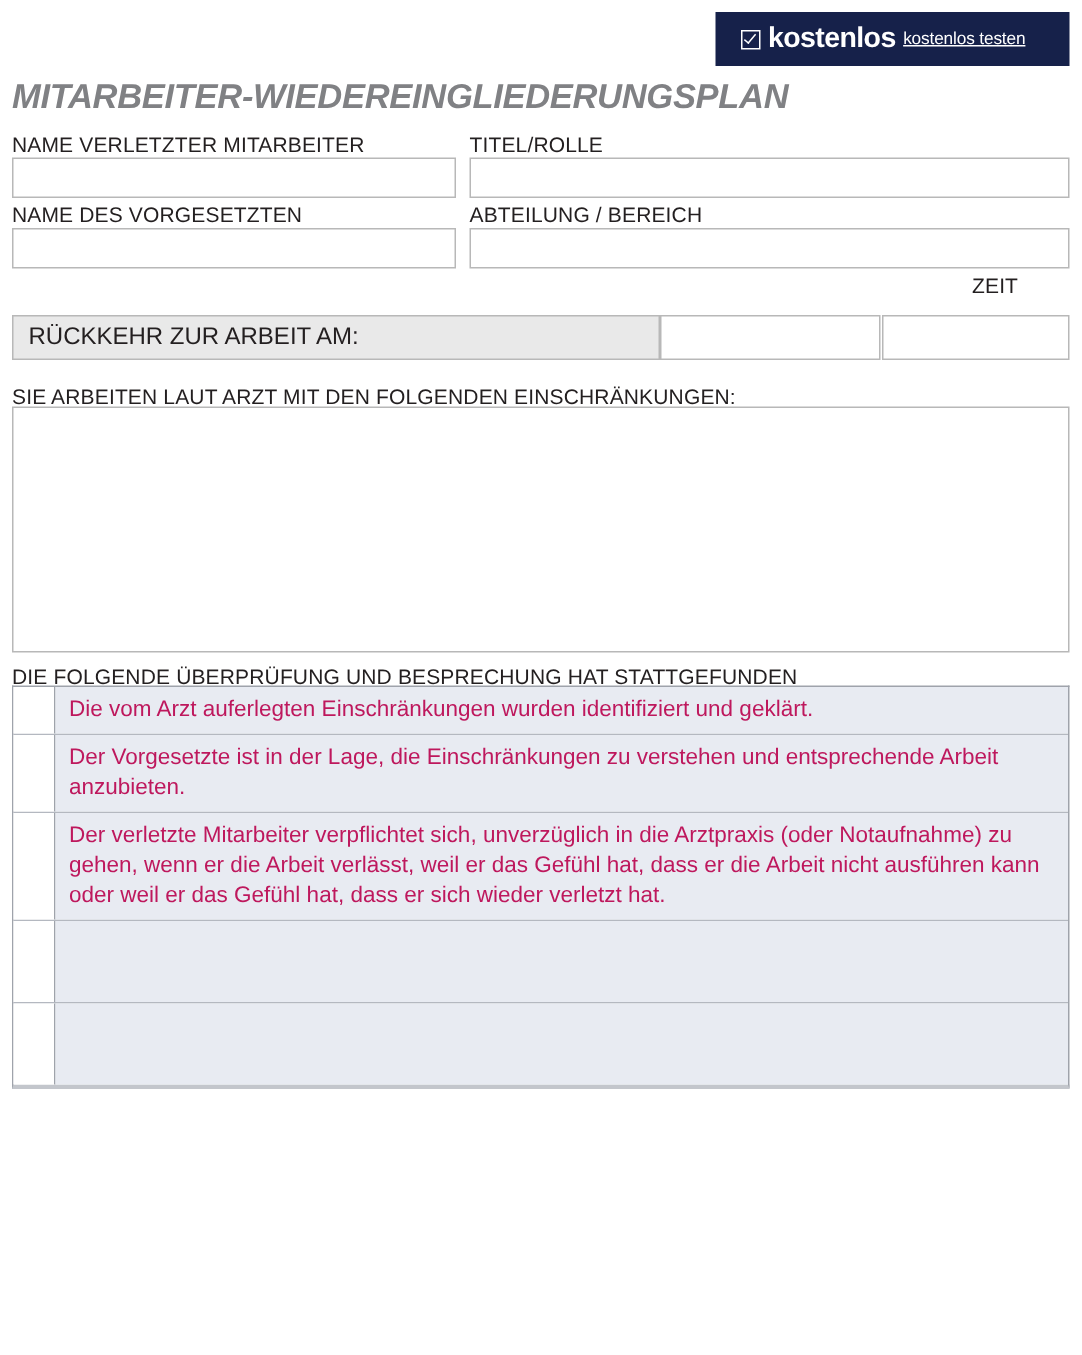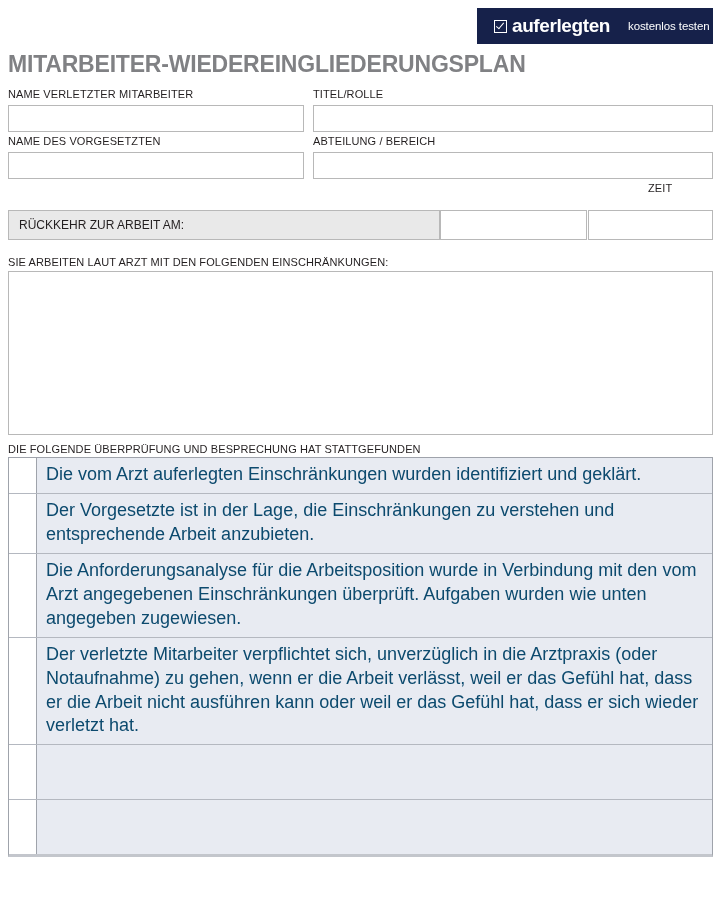--- a/index.html
+++ b/index.html
@@ -52,40 +52,42 @@
   .brand-name {
     color: #ffffff;
     font-size: 19px;
     font-weight: 600;
     letter-spacing: -0.4px;
   }
   .brand-tag {
     color: #ffffff;
     font-size: 11.5px;
     font-weight: 400;
-    margin-left: 18px;
+    margin-left: 5px;
     letter-spacing: -0.1px;
+    text-decoration: underline;
   }
 
   
   .doc-title {
     position: absolute;
     top: 51px;
     left: 8px;
     font-size: 23px;
     font-weight: bold;
     color: #808184;
     letter-spacing: -0.2px;
     white-space: nowrap;
+    font-style: italic;
   }
 
   
   .flabel {
     position: absolute;
-    font-size: 11px;
+    font-size: 14px;
     color: #231f20;
     letter-spacing: 0.1px;
     white-space: nowrap;
   }
 
   
   .fbox {
     position: absolute;
     background: #ffffff;
     border: 1px solid #b8b8b8;
@@ -94,21 +96,21 @@
 
   
   .greycell {
     position: absolute;
     background: #e9e9e9;
     border: 1px solid #b8b8b8;
     box-sizing: border-box;
     display: flex;
     align-items: center;
     padding-left: 10px;
-    font-size: 12px;
+    font-size: 16px;
     color: #231f20;
   }
 
   
   .check-table {
     position: absolute;
     left: 8px;
     top: 457px;
     width: 705px;
     border-top: 1px solid #9fa3ab;
@@ -129,33 +131,33 @@
     width: 28px;
     flex: none;
     background: #ffffff;
     border-right: 1px solid #9fa3ab;
     box-sizing: border-box;
   }
   .ctext {
     flex: 1;
     background: #e8ebf2;
     padding: 5px 8px 6px 9px;
-    font-size: 18px;
+    font-size: 15px;
     line-height: 1.33;
-    color: #0c4a6e;
+    color: #be185d;
     box-sizing: border-box;
   }
   .crow.blank .ctext { min-height: 54px; }
 </style>
 </head>
 <body>
 
 <div class="brand-bar">
   <span class="brand-check"></span>
-  <span class="brand-name">auferlegten</span>
+  <span class="brand-name">kostenlos</span>
   <span class="brand-tag">kostenlos testen</span>
 </div>
 
 <div class="doc-title">MITARBEITER-WIEDEREINGLIEDERUNGSPLAN</div>
 
 <div class="flabel" style="left:8px; top:88px;">NAME VERLETZTER MITARBEITER</div>
 <div class="flabel" style="left:313px; top:88px;">TITEL/ROLLE</div>
 
 <div class="fbox" style="left:8px; top:105px; width:296px; height:27px;"></div>
 <div class="fbox" style="left:313px; top:105px; width:400px; height:27px;"></div>
@@ -186,29 +188,25 @@
   </div>
 
   <div class="crow">
     <div class="cbox"></div>
     <div class="ctext">Der Vorgesetzte ist in der Lage, die Einschränkungen zu verstehen und entsprechende Arbeit anzubieten.</div>
   </div>
 
 
 
 
+
+
+
   <div class="crow">
     <div class="cbox"></div>
-    <div class="ctext">Die Anforderungsanalyse für die Arbeitsposition wurde in Verbindung mit den vom Arzt angegebenen Einschränkungen überprüft.  Aufgaben wurden wie unten angegeben zugewiesen.</div>
-  </div>
-
-
-
-  <div class="crow">
-    <div class="cbox"></div>
     <div class="ctext">Der verletzte Mitarbeiter verpflichtet sich, unverzüglich in die Arztpraxis (oder Notaufnahme) zu gehen, wenn er die Arbeit verlässt, weil er das Gefühl hat, dass er die Arbeit nicht ausführen kann oder weil er das Gefühl hat, dass er sich wieder verletzt hat.</div>
   </div>
 
   <div class="crow blank">
     <div class="cbox"></div>
     <div class="ctext"></div>
   </div>
 
   <div class="crow blank">
     <div class="cbox"></div>

